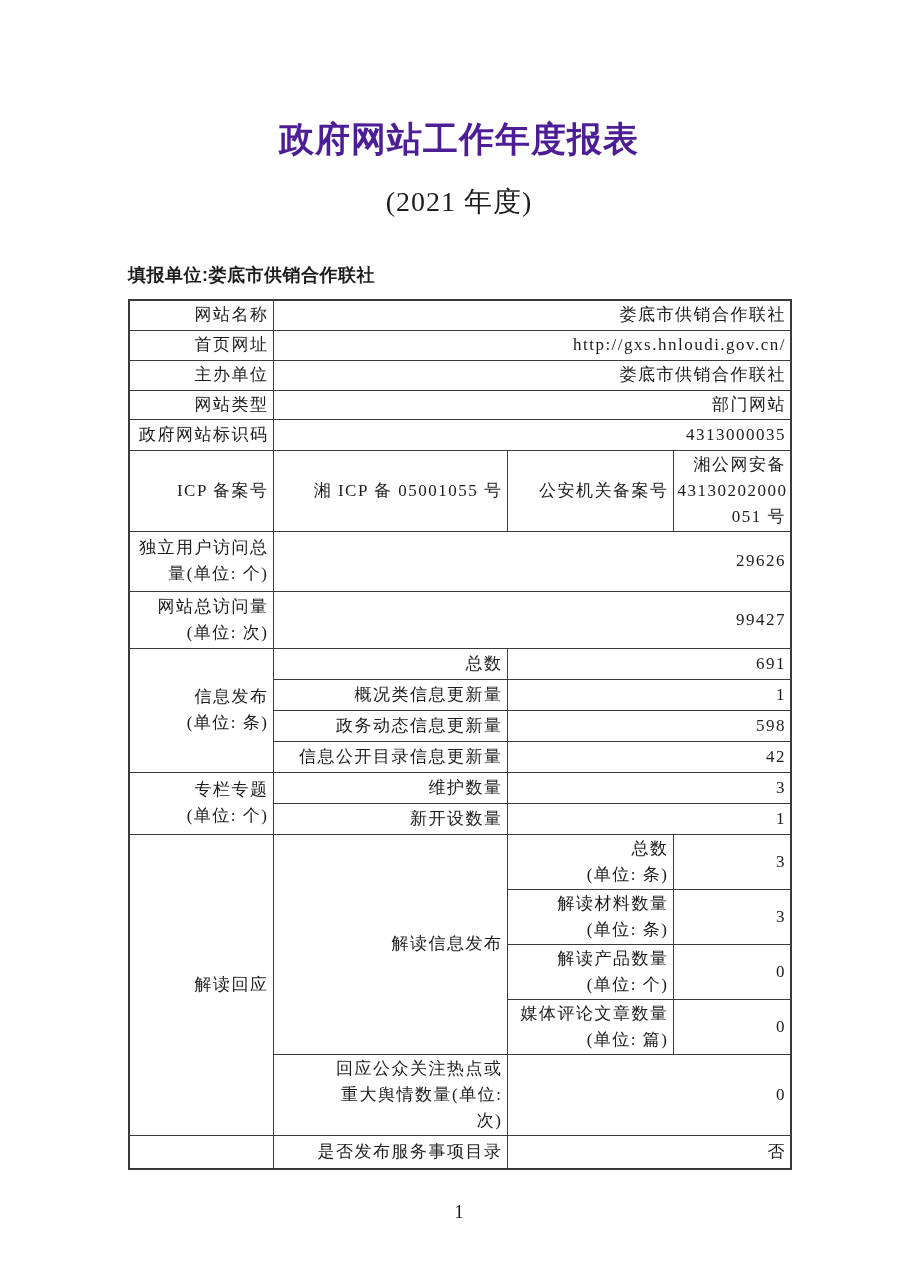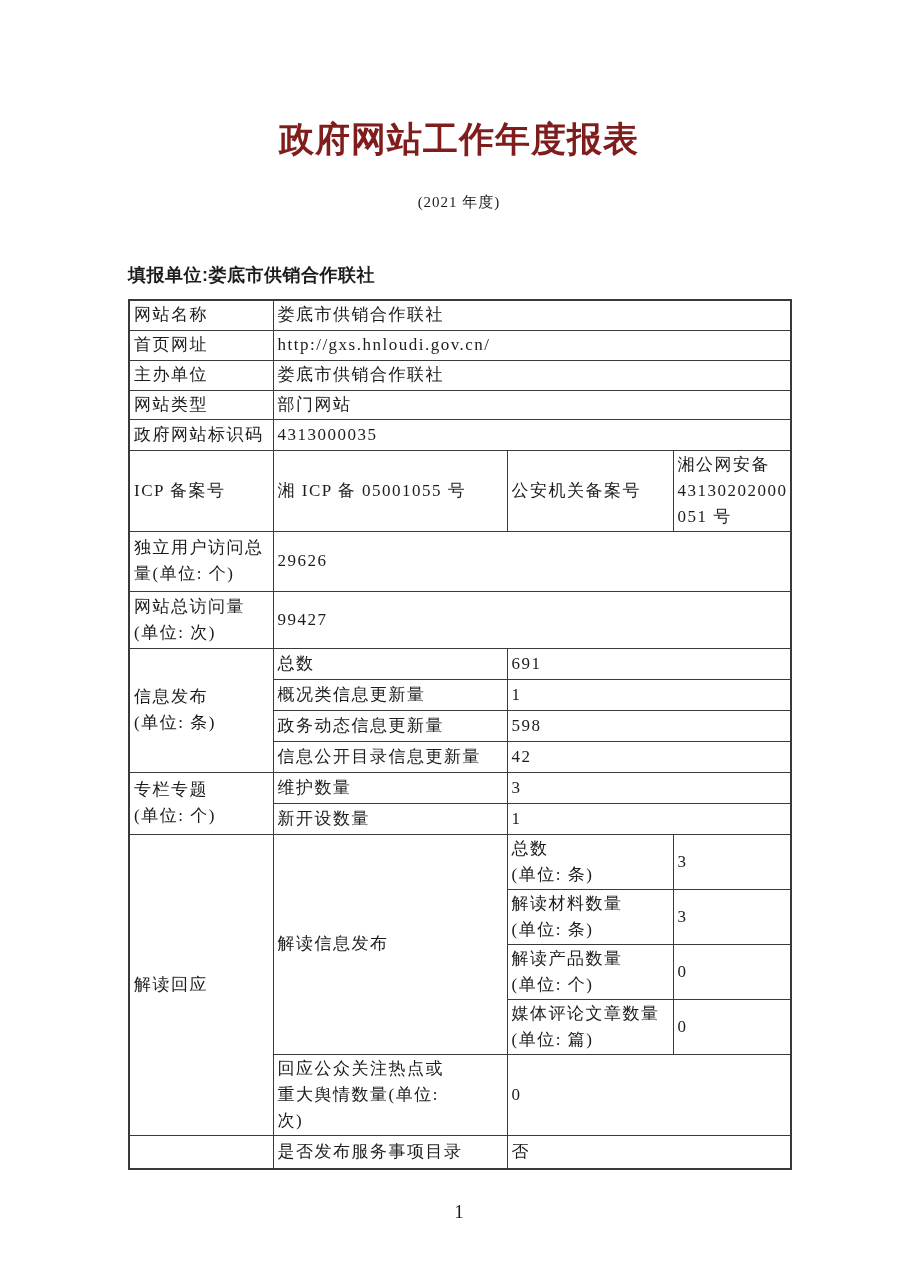--- a/index.html
+++ b/index.html
@@ -20,25 +20,25 @@
     margin: 0 0 0 128px;
     padding-top: 118px;
   }
   .doc-title {
     text-align: center;
     font-family: "Liberation Sans", "DejaVu Sans", sans-serif;
     font-weight: 700;
     font-size: 35px;
     line-height: 42px;
     letter-spacing: 1px;
-    color: #7f1d1d;
+    color: #4c1d95;
   }
   .doc-subtitle {
     text-align: center;
-    font-size: 15px;
+    font-size: 28px;
     line-height: 24px;
     margin-top: 30px;
     letter-spacing: 1px;
   }
   .reporting-unit {
     margin-top: 50px;
     font-family: "Liberation Sans", "DejaVu Sans", sans-serif;
     font-weight: 700;
     font-size: 18px;
     line-height: 22px;
@@ -47,21 +47,21 @@
   }
   table.report {
     margin-top: 13px;
     width: 662px;
     border-collapse: collapse;
     table-layout: fixed;
   }
   table.report td {
     border: 1px solid #3a3a3a;
     padding: 1px 4px;
-    text-align: left;
+    text-align: right;
     vertical-align: middle;
     font-size: 17px;
     line-height: 26px;
     letter-spacing: 1.5px;
     white-space: pre-line;
     overflow: hidden;
   }
   table.report {
     border: 2px solid #3a3a3a;
   }

